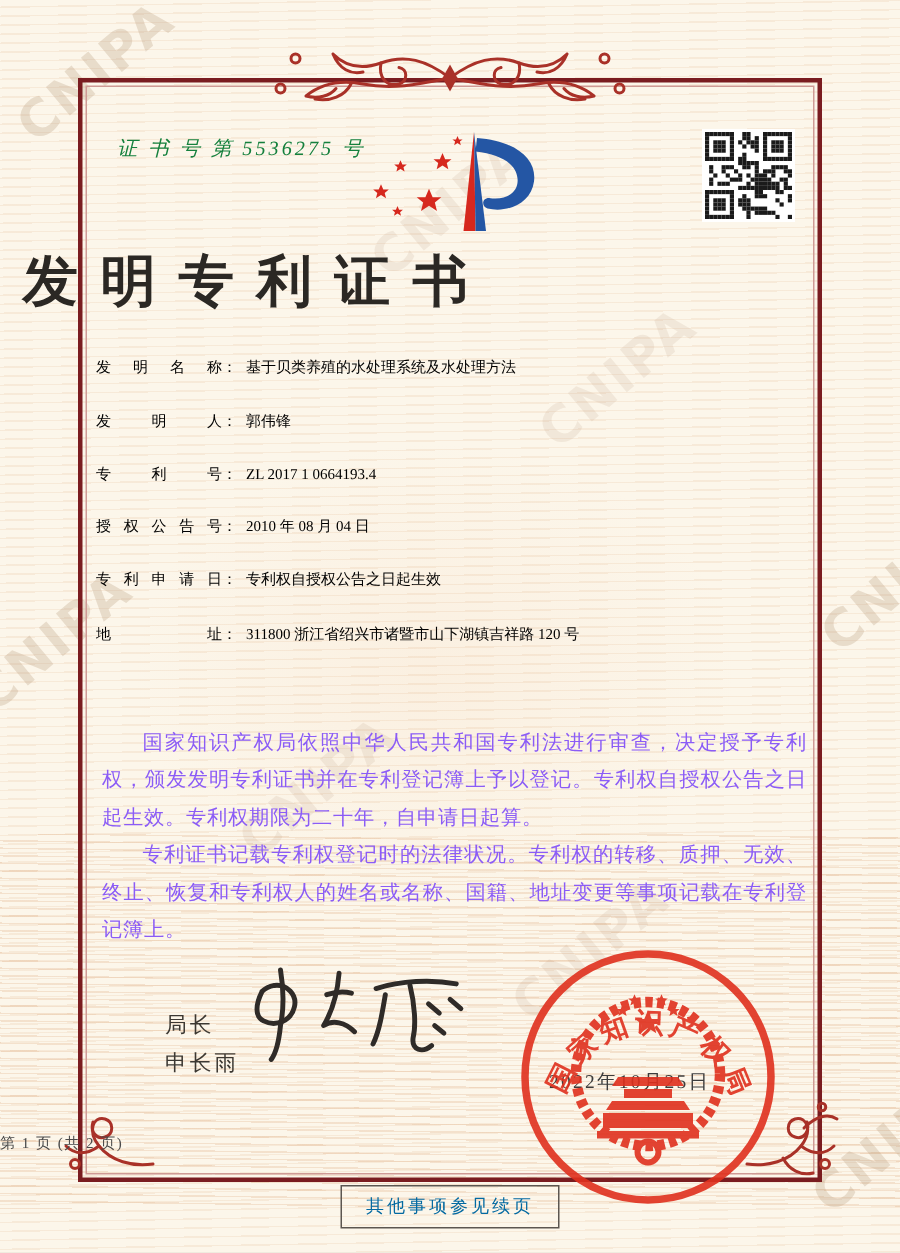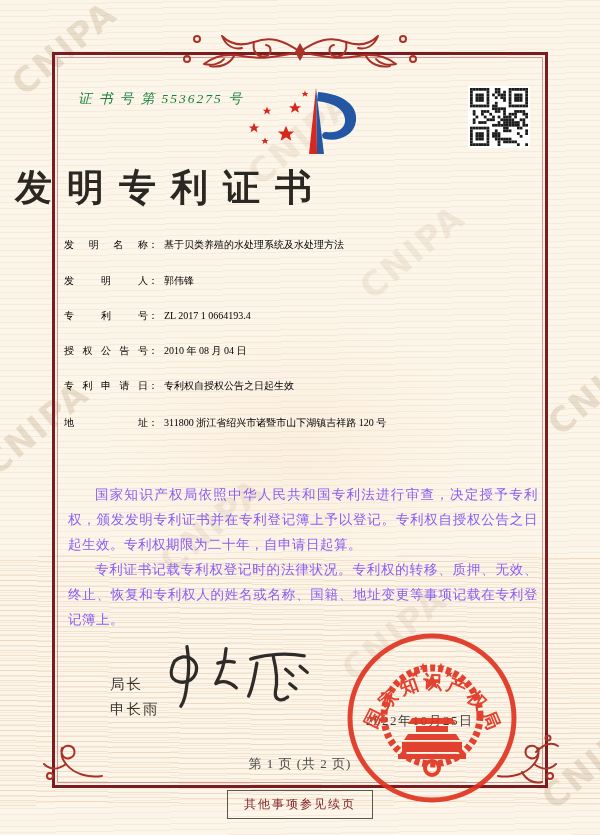--- a/index.html
+++ b/index.html
@@ -30,24 +30,24 @@
   .fcolon{display:inline-block;}
   .fvalue{margin-left:6px;}
   .row .second{margin-left:26px;}
   .paras{position:absolute;left:68px;right:62px;top:483px;z-index:2;}
   .paras p{margin:0;font-size:13.5px;line-height:1.85;text-indent:2em;
     color:#8b5cf6;text-align:justify;letter-spacing:.5px;}
   .signer{position:absolute;left:86px;top:672px;z-index:2;font-size:14.5px;letter-spacing:2px;line-height:1.75;margin-left:24px;}
   .signature{position:absolute;left:150px;top:638px;width:185px;height:78px;z-index:2;}
   .sealdate{position:absolute;left:366px;top:712px;z-index:2;font-size:13px;letter-spacing:1.5px;color:#3c3c3c;}
   .seal{position:absolute;left:344px;top:630px;width:176px;height:176px;z-index:3;opacity:.9;}
-  .pageno{position:absolute;left:0;right:0;top:755px;z-index:2;text-align:center;
-    font-size:13px;letter-spacing:1px;color:#4a4a4a;}
+  .pageno{position:absolute;left:0;right:0;top:755px;z-index:2;text-align:left;
+    font-size:10px;letter-spacing:1px;color:#4a4a4a;}
   .footnote{position:absolute;left:50%;top:790px;transform:translateX(-50%);z-index:2;
-    border:1px solid #5c5650;padding:5px 16px;font-size:12px;letter-spacing:2px;color:#7f1d1d;}
+    border:1px solid #5c5650;padding:5px 16px;font-size:12px;letter-spacing:2px;color:#0369a1;}
   .flour-top{position:absolute;left:170px;top:26px;width:260px;height:52px;z-index:2;}
   .flour-br{position:absolute;left:492px;top:732px;width:70px;height:60px;z-index:2;}
   .flour-bl{position:absolute;left:38px;top:732px;width:70px;height:60px;z-index:2;transform:scaleX(-1);}
 </style>
 </head>
 <body>
 
 <div class="page">
 
   <div class="blush"></div>

